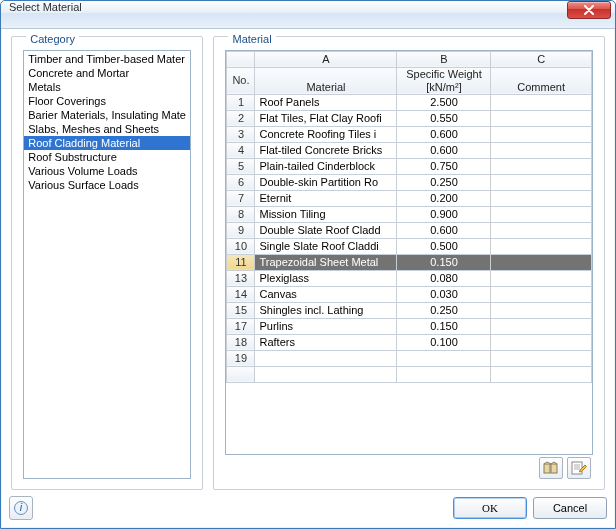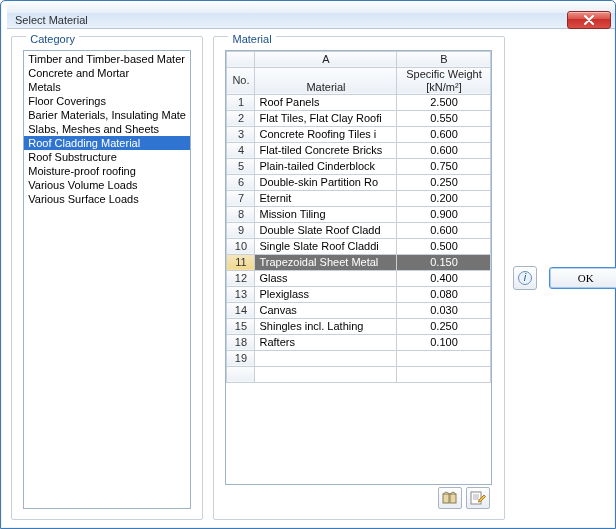--- a/index.html
+++ b/index.html
@@ -1,25 +1,25 @@
 <!DOCTYPE html>
 <html><head>
 <meta charset="utf-8">
 <style>
   * { box-sizing: border-box; font-family: "Segoe UI", Tahoma, sans-serif; font-size: 11px; }
   html, body { margin: 0; padding: 0; width: 616px; height: 529px; overflow: hidden; background: #fff; }
 
   .window { width: 616px; height: 529px; border: 1px solid #3b79b7; border-radius: 5px 5px 0 0; background: #fff; display: flex; flex-direction: column; box-shadow: 0 0 0 1px rgba(0,0,0,0.05) inset; }
 
-  .titlebar { height: 28px; background: linear-gradient(#fdfefe, #e6eef7 45%, #d7e5f5 46%, #e8f1fb); border-bottom: 1px solid #b8c7d8; display: flex; align-items: center; padding: 11px 4px 0 8px; border-radius: 5px 5px 0 0; margin-left: 6px; }
+  .titlebar { height: 28px; background: linear-gradient(#fdfefe, #e6eef7 45%, #d7e5f5 46%, #e8f1fb); border-bottom: 1px solid #b8c7d8; display: flex; padding: 0 4px 0 8px; border-radius: 5px 5px 0 0; }
   .titlebar .title { color: #2b2f33; flex: 1; }
   .titlebar .close-btn { width: 44px; height: 18px; border: 1px solid #8a2a2a; border-radius: 3px; background: linear-gradient(#f08f86, #d9534a 45%, #c9302c 46%, #d94f46); color: #fff; display: flex; align-items: center; justify-content: center; font-weight: bold; cursor: pointer; box-shadow: inset 0 1px 0 rgba(255,255,255,0.4); }
   .titlebar .close-btn svg { display: block; }
 
-  .client { flex: 1; display: flex; flex-direction: row; padding: 7px 8px 8px 8px; gap: 6px; border-radius: 13px; }
+  .client { flex: 1; display: flex; flex-direction: column; padding: 7px 8px 8px 8px; gap: 6px; border-radius: 13px; }
 
   .top-row { flex: 1; display: flex; gap: 6px; min-height: 0; }
 
   .group { border: 1px solid #c8d0da; border-radius: 2px; display: flex; flex-direction: column; min-height: 0; }
   .group-title { color: #1a4e8a; padding: 0 4px 2px 4px; margin-top: -8px; background: #fff; align-self: flex-start; margin-left: 6px; }
   .group-body { flex: 1; padding: 3px 3px 3px 3px; min-height: 0; display: flex; }
 
   .category-group { width: 166px; flex: none; }
   .category-list { border: 1px solid #9db3c8; background: #fff; flex: 1; overflow: hidden; padding: 1px 0; }
   .category-list .item { padding: 0 4px; line-height: 14px; white-space: nowrap; overflow: hidden; cursor: pointer; }
@@ -81,21 +81,20 @@
         <div class="group-body">
           <div class="category-list" id="category-list">
               <div class="item">Timber and Timber-based Mater</div>
               <div class="item">Concrete and Mortar</div>
               <div class="item">Metals</div>
               <div class="item">Floor Coverings</div>
               <div class="item">Barier Materials, Insulating Mate</div>
               <div class="item">Slabs, Meshes and Sheets</div>
               <div class="item selected">Roof Cladding Material</div>
               <div class="item">Roof Substructure</div>
-              <div class="item">Moisture-proof roofing</div>
               <div class="item">Various Volume Loads</div>
               <div class="item">Various Surface Loads</div>
             </div>
         </div>
       </fieldset>
 
       <fieldset class="group material-group">
         <span class="group-title">Material</span>
         <div class="group-body" style="flex-direction:column;">
           <div class="grid-host">
@@ -190,41 +189,41 @@
                     <td class="colB">0.500</td>
                     <td class="colC"></td>
                   </tr>
                   <tr class="selected">
                     <td class="rowhead">11</td>
                     <td class="colA">Trapezoidal Sheet Metal</td>
                     <td class="colB">0.150</td>
                     <td class="colC"></td>
                   </tr>
                   <tr>
-                    <td class="rowhead">12</td>
-                    <td class="colA">Glass</td>
-                    <td class="colB">0.400</td>
-                    <td class="colC"></td>
-                  </tr>
-                  <tr>
                     <td class="rowhead">13</td>
                     <td class="colA">Plexiglass</td>
                     <td class="colB">0.080</td>
                     <td class="colC"></td>
                   </tr>
                   <tr>
                     <td class="rowhead">14</td>
                     <td class="colA">Canvas</td>
                     <td class="colB">0.030</td>
                     <td class="colC"></td>
                   </tr>
                   <tr>
                     <td class="rowhead">15</td>
                     <td class="colA">Shingles incl. Lathing</td>
                     <td class="colB">0.250</td>
+                    <td class="colC"></td>
+                  </tr>
+                  <tr>
+                    <td class="rowhead">17</td>
+                    <td class="colA">Purlins</td>
+                    <td class="colB">0.150</td>
                     <td class="colC"></td>
                   </tr>
                   <tr>
                     <td class="rowhead">18</td>
                     <td class="colA">Rafters</td>
                     <td class="colB">0.100</td>
                     <td class="colC"></td>
                   </tr>
                   <tr>
                     <td class="rowhead">19</td>

